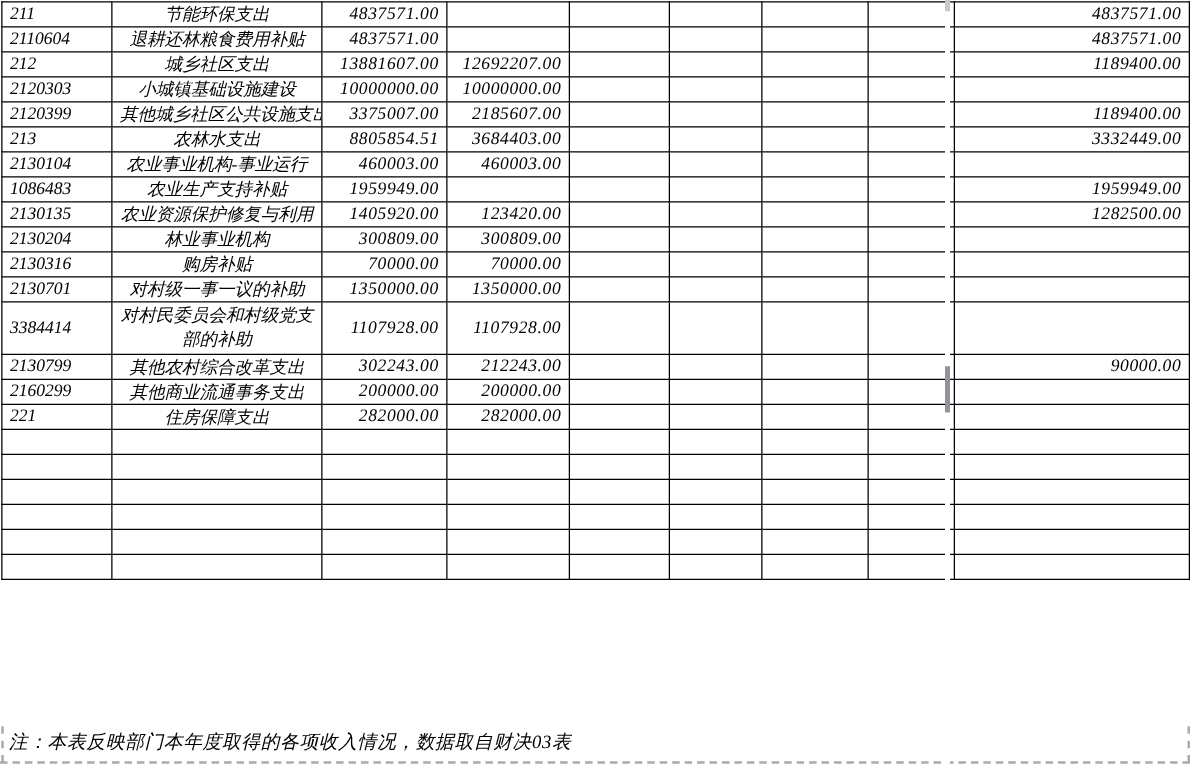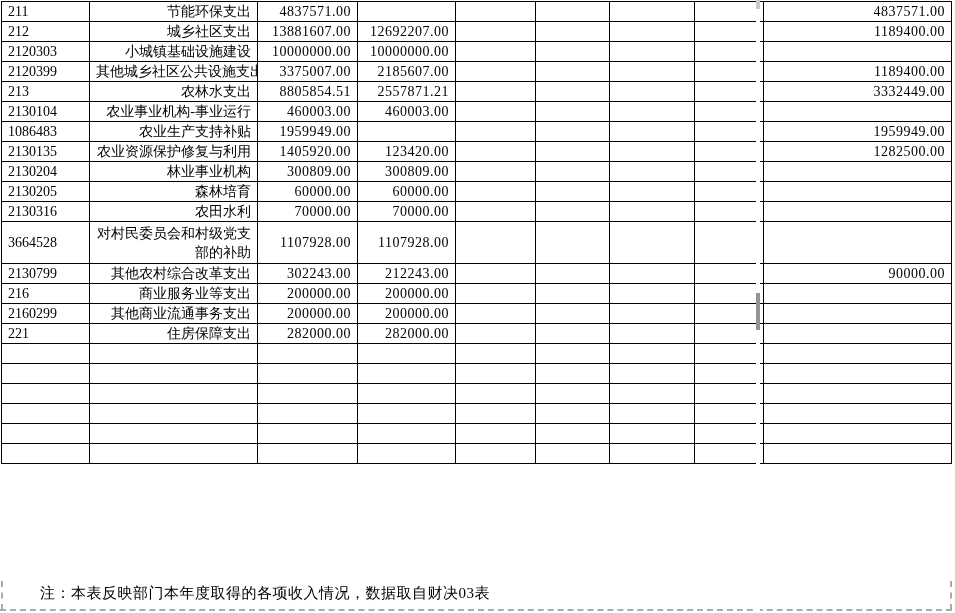--- a/index.html
+++ b/index.html
@@ -3,51 +3,50 @@
 <meta charset="utf-8">
 <style>
   * { box-sizing: border-box; }
   html, body {
     margin: 0; padding: 0;
     width: 955px; height: 613px;
     background: #ffffff;
     font-family: "Liberation Serif", "DejaVu Serif", serif;
     overflow: hidden;
   }
-  .screen { position: relative; width: 760px; height: 613px; background: #fff; }
+  .screen { position: relative; width: 760px; height: 613px; background: #fff; font-style: italic; }
 
   table.grid {
     position: absolute; left: 1px; top: 1px;
     border-collapse: collapse; table-layout: fixed;
     width: 950px;
   }
   table.grid td {
     border: 1.5px solid #000000;
     height: 20px;
     padding: 0 6px;
     font-size: 14px;
     color: #000;
     overflow: hidden;
     white-space: nowrap;
     vertical-align: middle;
     background: #fff;
   }
   td.c-code  { text-align: left; font-size: 13px; }
-  td.c-name  { text-align: right; padding-left: 7px; }
+  td.c-name  { text-align: center; padding-left: 7px; }
   td.c-num   { text-align: right; letter-spacing: 0.5px; }
   tr.tall td { height: 42px; }
   tr.tall td.c-name { white-space: normal; line-height: 19px; }
   tr.filler td { height: 20px; }
 
   .note {
     position: absolute; left: 7px; top: 584px;
     font-size: 15px; color: #000;
     white-space: nowrap;
     letter-spacing: 0.5px;
-    margin-left: 33px;
   }
 
   
   .pb { position: absolute; }
   .pb-bottom { left: 0; top: 609px; width: 952px; height: 0; border-top: 2px dashed #ababab; }
   .pb-left   { left: 1px;  top: 581px; width: 0; height: 29px; border-left: 2px dashed #ababab; }
   .pb-right  { left: 950px; top: 581px; width: 0; height: 29px; border-left: 2px dashed #ababab; }
 
   
   .scroll-strip { position: absolute; right: 0; top: 0; width: 4px; height: 613px; background: #ffffff; }
@@ -77,20 +76,31 @@
           <td class="c-name">节能环保支出</td>
           <td class="c-num">4837571.00</td>
           <td class="c-num"></td>
           <td class="c-num"></td>
           <td class="c-num"></td>
           <td class="c-num"></td>
           <td class="c-num"></td>
           <td class="c-num">4837571.00</td>
         </tr>
         <tr>
+          <td class="c-code">2110604</td>
+          <td class="c-name">退耕还林粮食费用补贴</td>
+          <td class="c-num">4837571.00</td>
+          <td class="c-num"></td>
+          <td class="c-num"></td>
+          <td class="c-num"></td>
+          <td class="c-num"></td>
+          <td class="c-num"></td>
+          <td class="c-num">4837571.00</td>
+        </tr>
+        <tr>
           <td class="c-code">212</td>
           <td class="c-name">城乡社区支出</td>
           <td class="c-num">13881607.00</td>
           <td class="c-num">12692207.00</td>
           <td class="c-num"></td>
           <td class="c-num"></td>
           <td class="c-num"></td>
           <td class="c-num"></td>
           <td class="c-num">1189400.00</td>
         </tr>
@@ -113,21 +123,21 @@
           <td class="c-num"></td>
           <td class="c-num"></td>
           <td class="c-num"></td>
           <td class="c-num"></td>
           <td class="c-num">1189400.00</td>
         </tr>
         <tr>
           <td class="c-code">213</td>
           <td class="c-name">农林水支出</td>
           <td class="c-num">8805854.51</td>
-          <td class="c-num">2557871.21</td>
+          <td class="c-num">3684403.00</td>
           <td class="c-num"></td>
           <td class="c-num"></td>
           <td class="c-num"></td>
           <td class="c-num"></td>
           <td class="c-num">3332449.00</td>
         </tr>
         <tr>
           <td class="c-code">2130104</td>
           <td class="c-name">农业事业机构-事业运行</td>
           <td class="c-num">460003.00</td>
@@ -165,43 +175,43 @@
           <td class="c-name">林业事业机构</td>
           <td class="c-num">300809.00</td>
           <td class="c-num">300809.00</td>
           <td class="c-num"></td>
           <td class="c-num"></td>
           <td class="c-num"></td>
           <td class="c-num"></td>
           <td class="c-num"></td>
         </tr>
         <tr>
-          <td class="c-code">2130205</td>
-          <td class="c-name">森林培育</td>
-          <td class="c-num">60000.00</td>
-          <td class="c-num">60000.00</td>
-          <td class="c-num"></td>
-          <td class="c-num"></td>
-          <td class="c-num"></td>
-          <td class="c-num"></td>
-          <td class="c-num"></td>
-        </tr>
-        <tr>
           <td class="c-code">2130316</td>
-          <td class="c-name">农田水利</td>
+          <td class="c-name">购房补贴</td>
           <td class="c-num">70000.00</td>
           <td class="c-num">70000.00</td>
           <td class="c-num"></td>
           <td class="c-num"></td>
           <td class="c-num"></td>
           <td class="c-num"></td>
           <td class="c-num"></td>
         </tr>
+        <tr>
+          <td class="c-code">2130701</td>
+          <td class="c-name">对村级一事一议的补助</td>
+          <td class="c-num">1350000.00</td>
+          <td class="c-num">1350000.00</td>
+          <td class="c-num"></td>
+          <td class="c-num"></td>
+          <td class="c-num"></td>
+          <td class="c-num"></td>
+          <td class="c-num"></td>
+        </tr>
         <tr class="tall">
-          <td class="c-code">3664528</td>
+          <td class="c-code">3384414</td>
           <td class="c-name">对村民委员会和村级党支部的补助</td>
           <td class="c-num">1107928.00</td>
           <td class="c-num">1107928.00</td>
           <td class="c-num"></td>
           <td class="c-num"></td>
           <td class="c-num"></td>
           <td class="c-num"></td>
           <td class="c-num"></td>
         </tr>
         <tr>
@@ -209,31 +219,20 @@
           <td class="c-name">其他农村综合改革支出</td>
           <td class="c-num">302243.00</td>
           <td class="c-num">212243.00</td>
           <td class="c-num"></td>
           <td class="c-num"></td>
           <td class="c-num"></td>
           <td class="c-num"></td>
           <td class="c-num">90000.00</td>
         </tr>
         <tr>
-          <td class="c-code">216</td>
-          <td class="c-name">商业服务业等支出</td>
-          <td class="c-num">200000.00</td>
-          <td class="c-num">200000.00</td>
-          <td class="c-num"></td>
-          <td class="c-num"></td>
-          <td class="c-num"></td>
-          <td class="c-num"></td>
-          <td class="c-num"></td>
-        </tr>
-        <tr>
           <td class="c-code">2160299</td>
           <td class="c-name">其他商业流通事务支出</td>
           <td class="c-num">200000.00</td>
           <td class="c-num">200000.00</td>
           <td class="c-num"></td>
           <td class="c-num"></td>
           <td class="c-num"></td>
           <td class="c-num"></td>
           <td class="c-num"></td>
         </tr>

